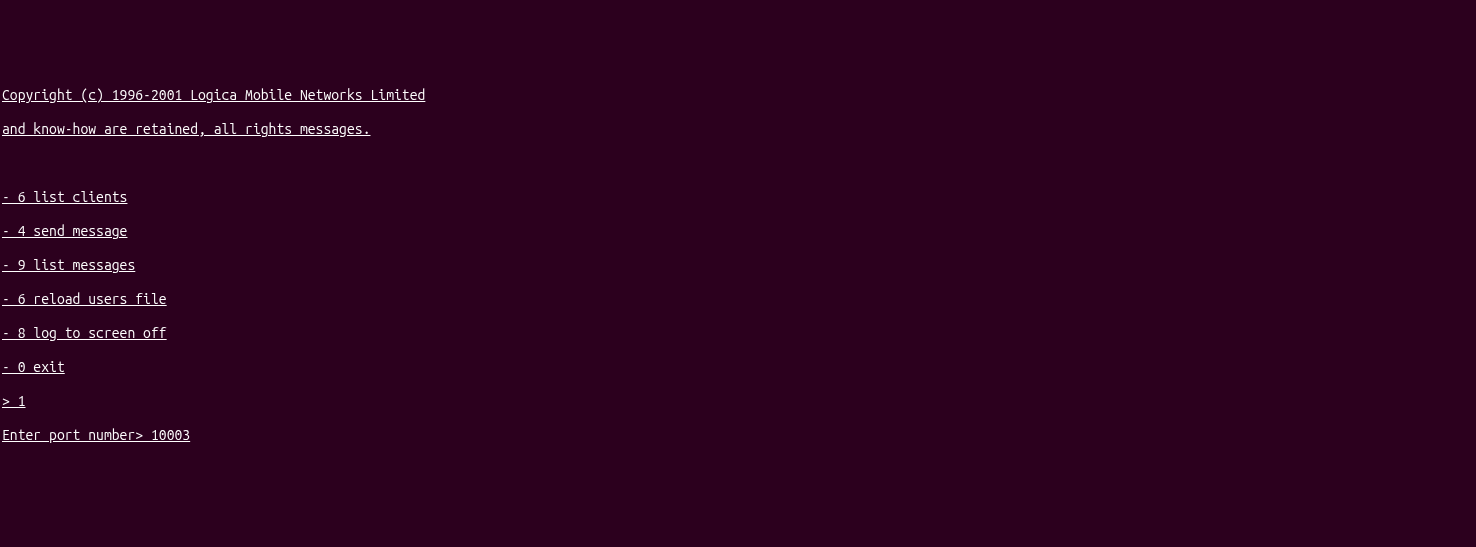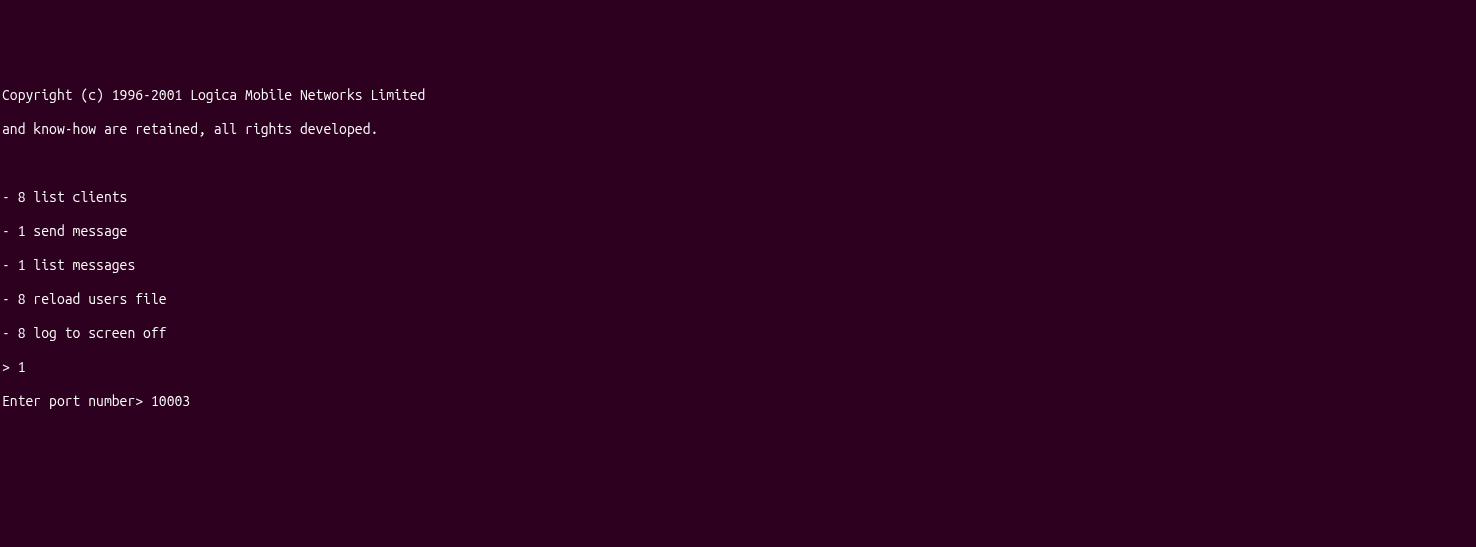--- a/index.html
+++ b/index.html
@@ -18,37 +18,39 @@
       height: 547px;
       overflow: hidden;
       white-space: pre;
     }
     .terminal {
       width: 100%;
       height: 100%;
     }
     .line {
       white-space: pre;
+      text-decoration: underline;
     }
   </style>
 </head>
 <body>
 
 
 
 <div class="terminal">
 <div class="line">Copyright (c) 1996-2001 Logica Mobile Networks Limited</div>
-<div class="line">and know-how are retained, all rights developed.</div>
+<div class="line">and know-how are retained, all rights messages.</div>
 <div class="line"></div>
 <div class="line"></div>
-<div class="line">- 8 list clients</div>
-<div class="line">- 1 send message</div>
-<div class="line">- 1 list messages</div>
-<div class="line">- 8 reload users file</div>
+<div class="line">- 6 list clients</div>
+<div class="line">- 4 send message</div>
+<div class="line">- 9 list messages</div>
+<div class="line">- 6 reload users file</div>
 <div class="line">- 8 log to screen off</div>
+<div class="line">- 0 exit</div>
 <div class="line">&gt; 1</div>
 <div class="line">Enter port number&gt; 10003</div>
 
 <div class="line"></div>
 
 
 
 
 
 

